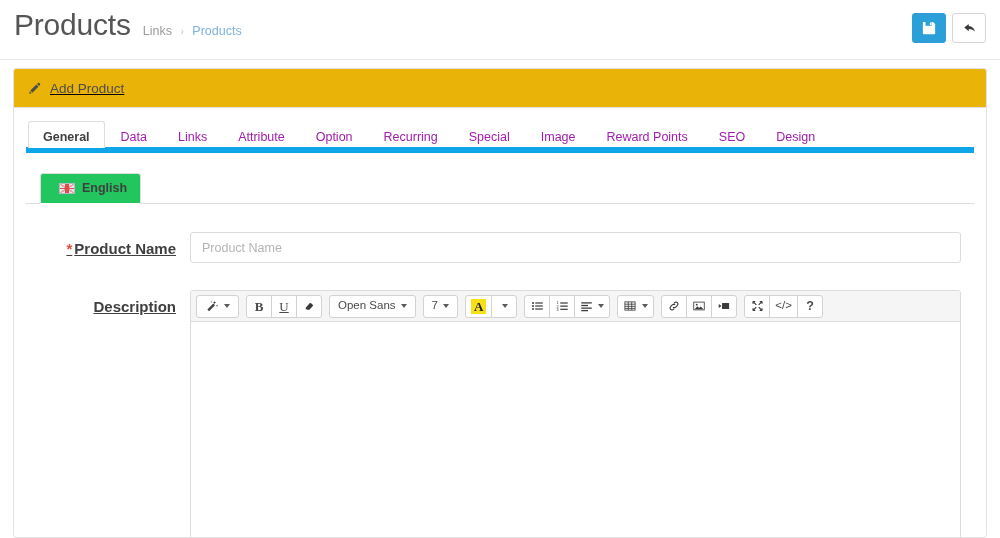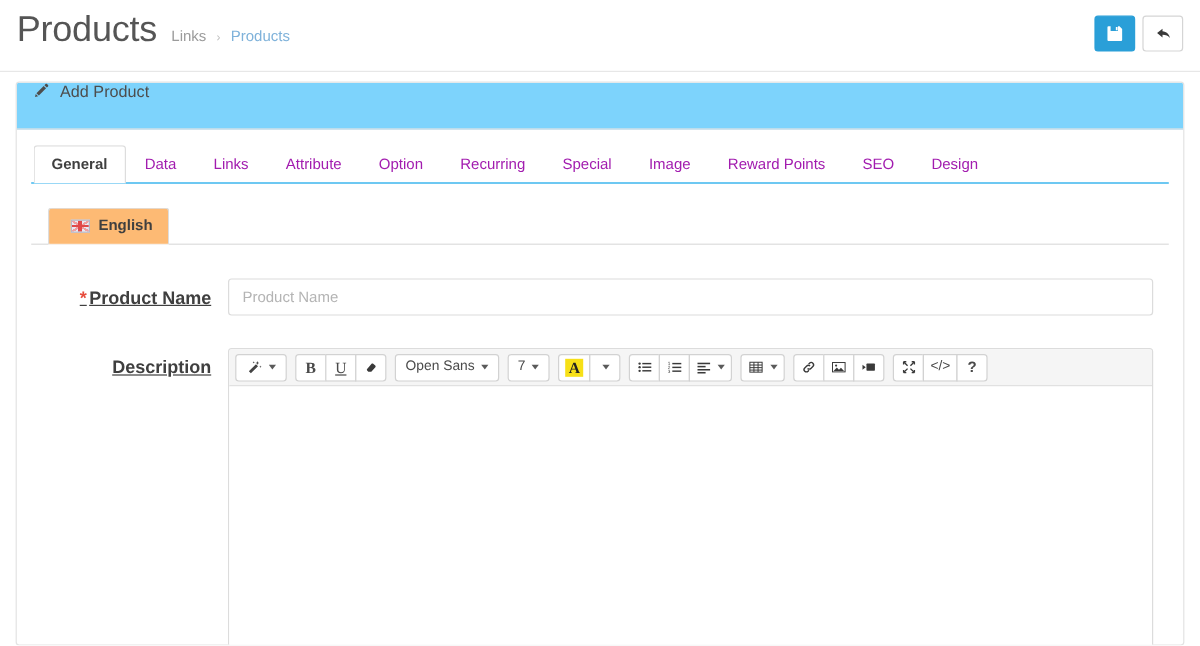--- a/index.html
+++ b/index.html
@@ -65,39 +65,40 @@
   
   #panel {
     margin: 8px 13px 0 13px;
     border: 1px solid #e3e3e3;
     background: #ffffff;
     border-radius: 3px;
     overflow: hidden;
     height: 470px;
   }
   #panel-heading {
-    background: #7dd3fc;
+    background: #eab308;
     border-bottom: 1px solid #e3e3e3;
     height: 39px;
     display: flex;
-    align-items: flex-start;
+    align-items: center;
     padding: 0 14px;
     gap: 9px;
+    text-decoration: underline;
   }
   #panel-heading .ph-title {
     font-size: 13.5px;
     color: #4d4d4d;
   }
 
   #panel-body { padding: 12px 12px 0 12px; }
 
   
   #main-tabs {
     display: flex;
-    border-bottom: 1px solid #0ea5e9;
+    border-bottom: 6px solid #0ea5e9;
     padding-left: 2px;
     height: 33px;
   }
   .tab {
     font-size: 12.5px;
     color: #a21caf;
     padding: 8px 14px 9px 14px;
     margin-right: 1px;
     border: 1px solid transparent;
     border-bottom: none;
@@ -134,21 +135,21 @@
     border-radius: 3px 3px 0 0;
     cursor: pointer;
     position: relative;
     top: 1px;
     display: flex;
     align-items: center;
     gap: 7px;
     line-height: 15px;
   }
   .lang-tab.active {
-    background: #fdba74;
+    background: #22c55e;
     border-color: #dddddd;
     border-bottom: 1px solid #ffffff;
     padding-left: 18px;
   }
   .flag-gb {
     width: 16px; height: 11px;
     border: 1px solid #b9b9c4;
     display: block;
     background:
       linear-gradient(to bottom, transparent 40%, #e04a4a 40%, #e04a4a 60%, transparent 60%),

